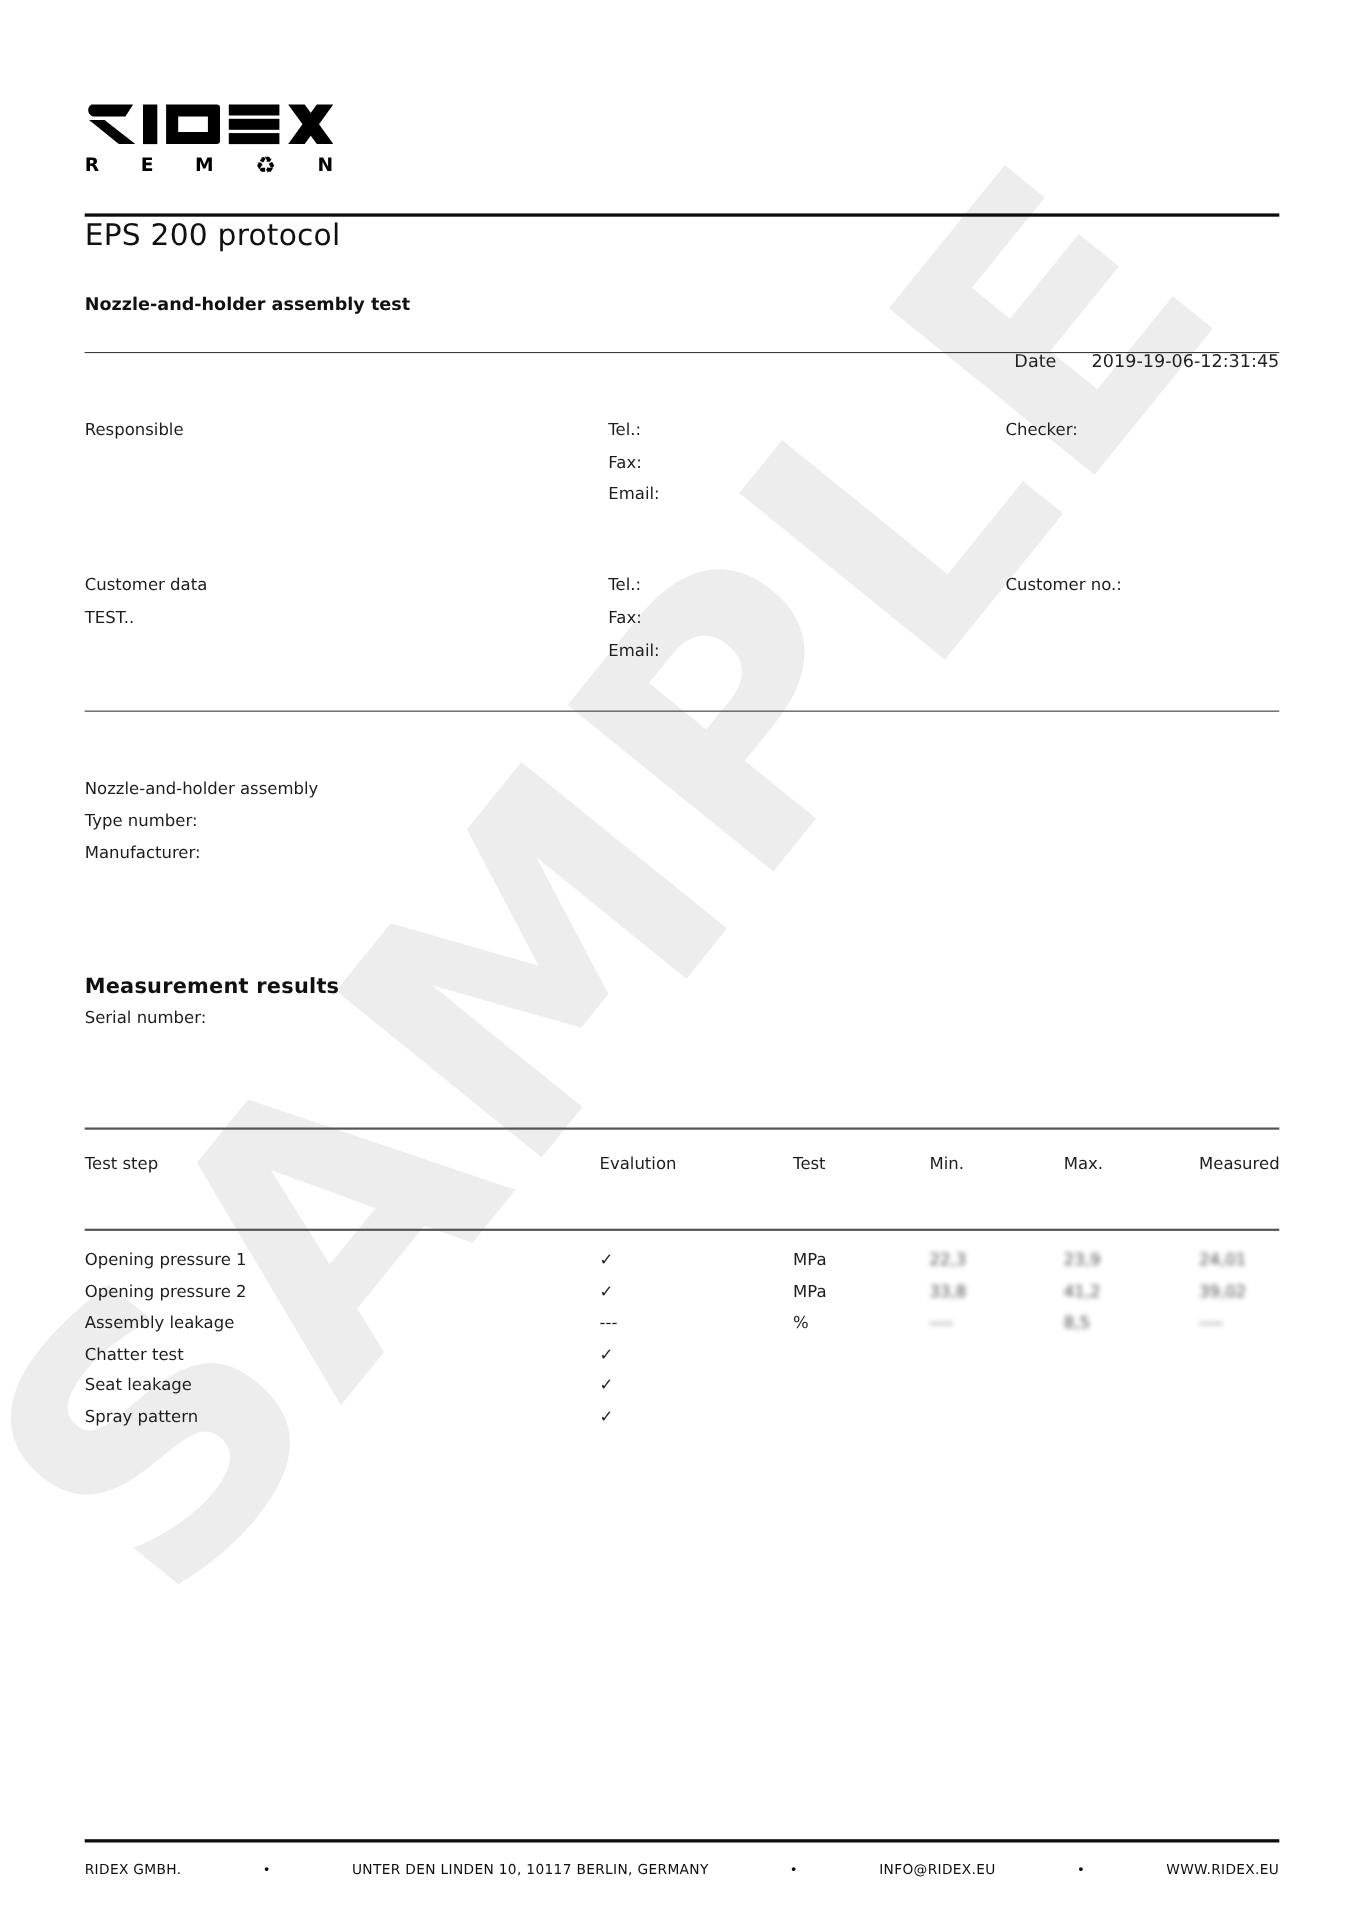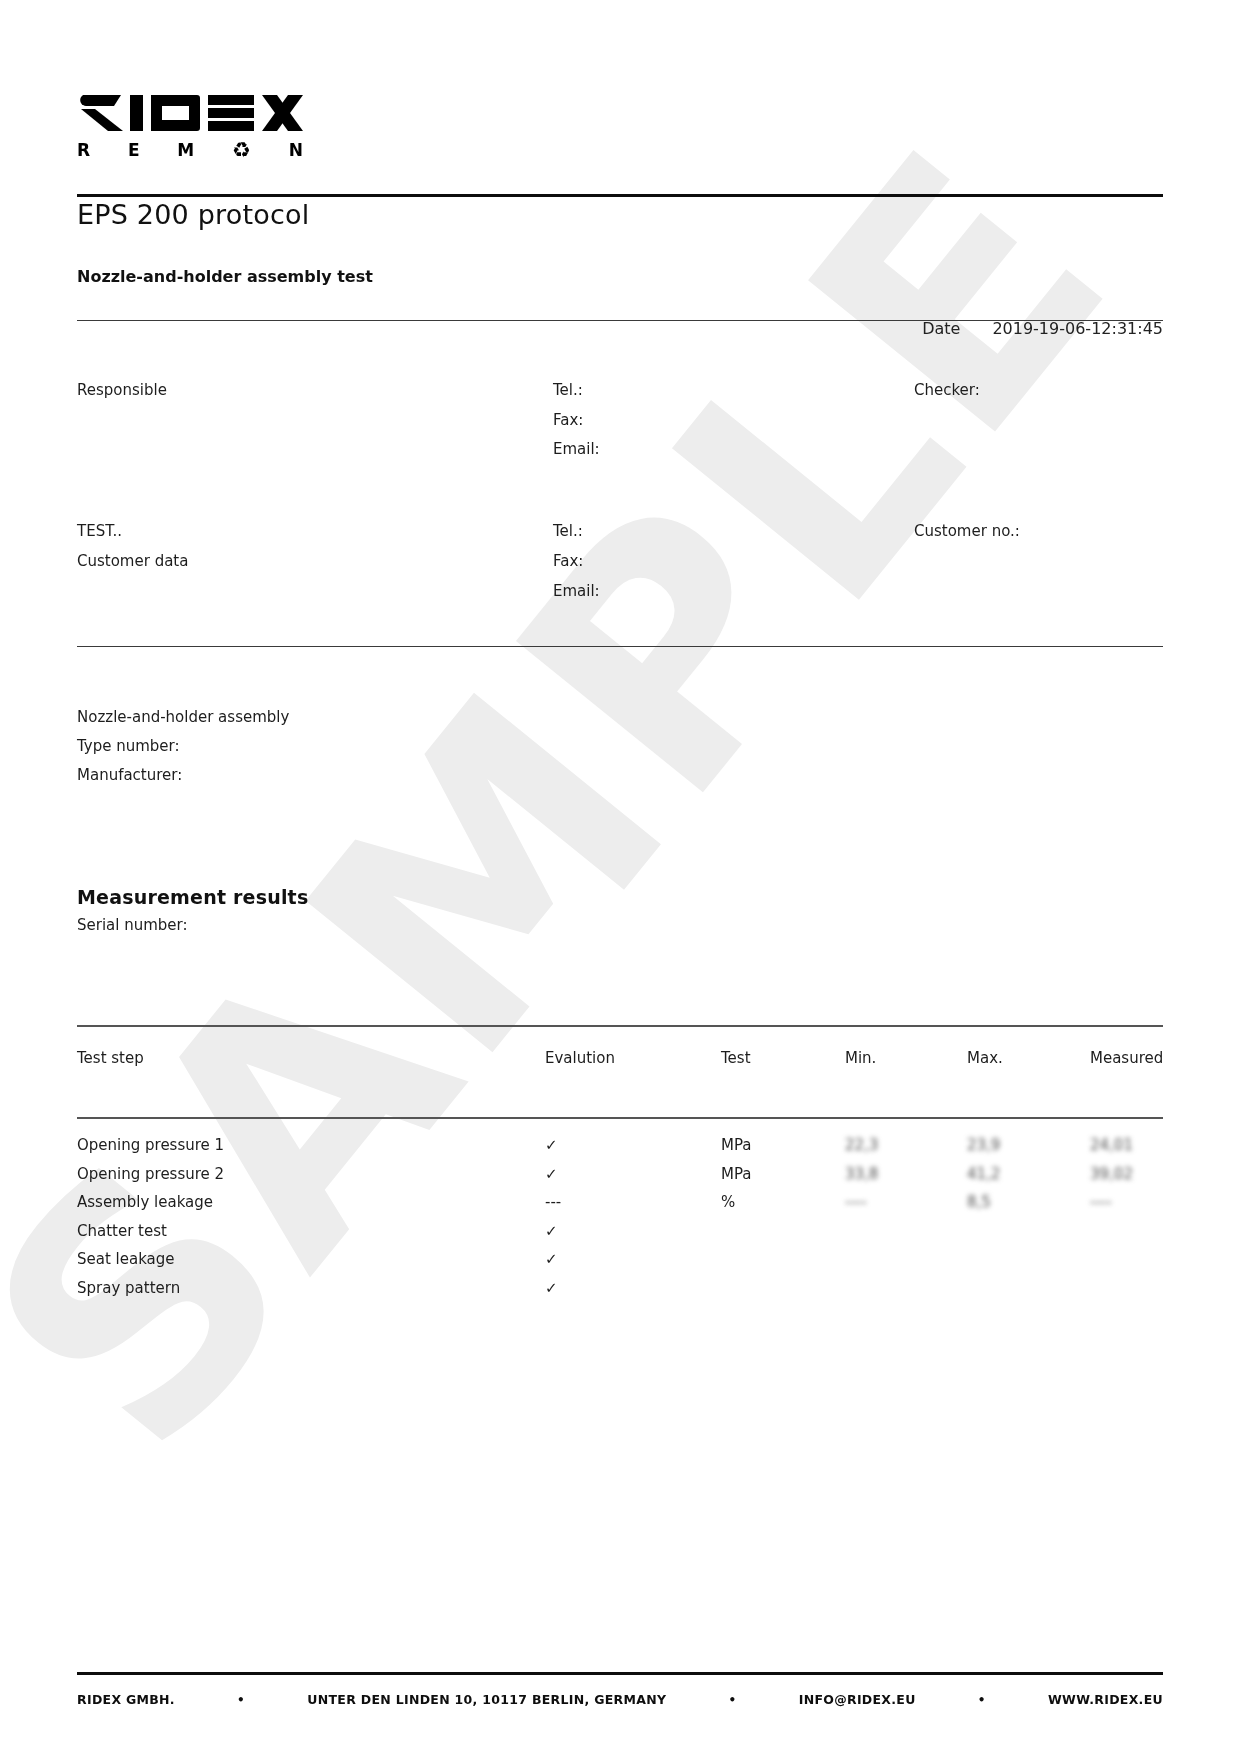--- a/index.html
+++ b/index.html
@@ -95,21 +95,21 @@
   }
   .thead { position:absolute; left:77px; right:77px; top:1049px; color:#1d1d1d; }
   .tbody { position:absolute; left:77px; right:77px; top:1131px; }
   .tbody .results-grid > span { line-height:28.6px; }
   .cell-check { font-size:15px; }
   .blur { filter:blur(2.6px); color:#4c4c4c; }
 
   .footer-row {
     position:absolute; left:77px; right:77px; top:1692px;
     display:flex; justify-content:space-between; align-items:center;
-    font-size:12.5px; font-weight:700; letter-spacing:0.3px; color:#0e0e0e;
+    font-size:12.5px; font-weight:400; letter-spacing:0.3px; color:#0e0e0e;
     white-space:nowrap;
   }
   .footer-row .dot { font-size:12px; }
 </style>
 </head>
 <body>
 
 <div class="page">
 
   <div class="layer wm-layer">
@@ -167,22 +167,22 @@
         <div>Fax:</div>
         <div>Email:</div>
       </div>
       <div class="info-col">
         <div>Checker:</div>
       </div>
     </div>
 
     <div class="info-grid b2">
       <div class="info-col">
+        <div>Customer data</div>
         <div>TEST..</div>
-        <div>Customer data</div>
       </div>
       <div class="info-col">
         <div>Tel.:</div>
         <div>Fax:</div>
         <div>Email:</div>
       </div>
       <div class="info-col">
         <div>Customer no.:</div>
       </div>
     </div>

